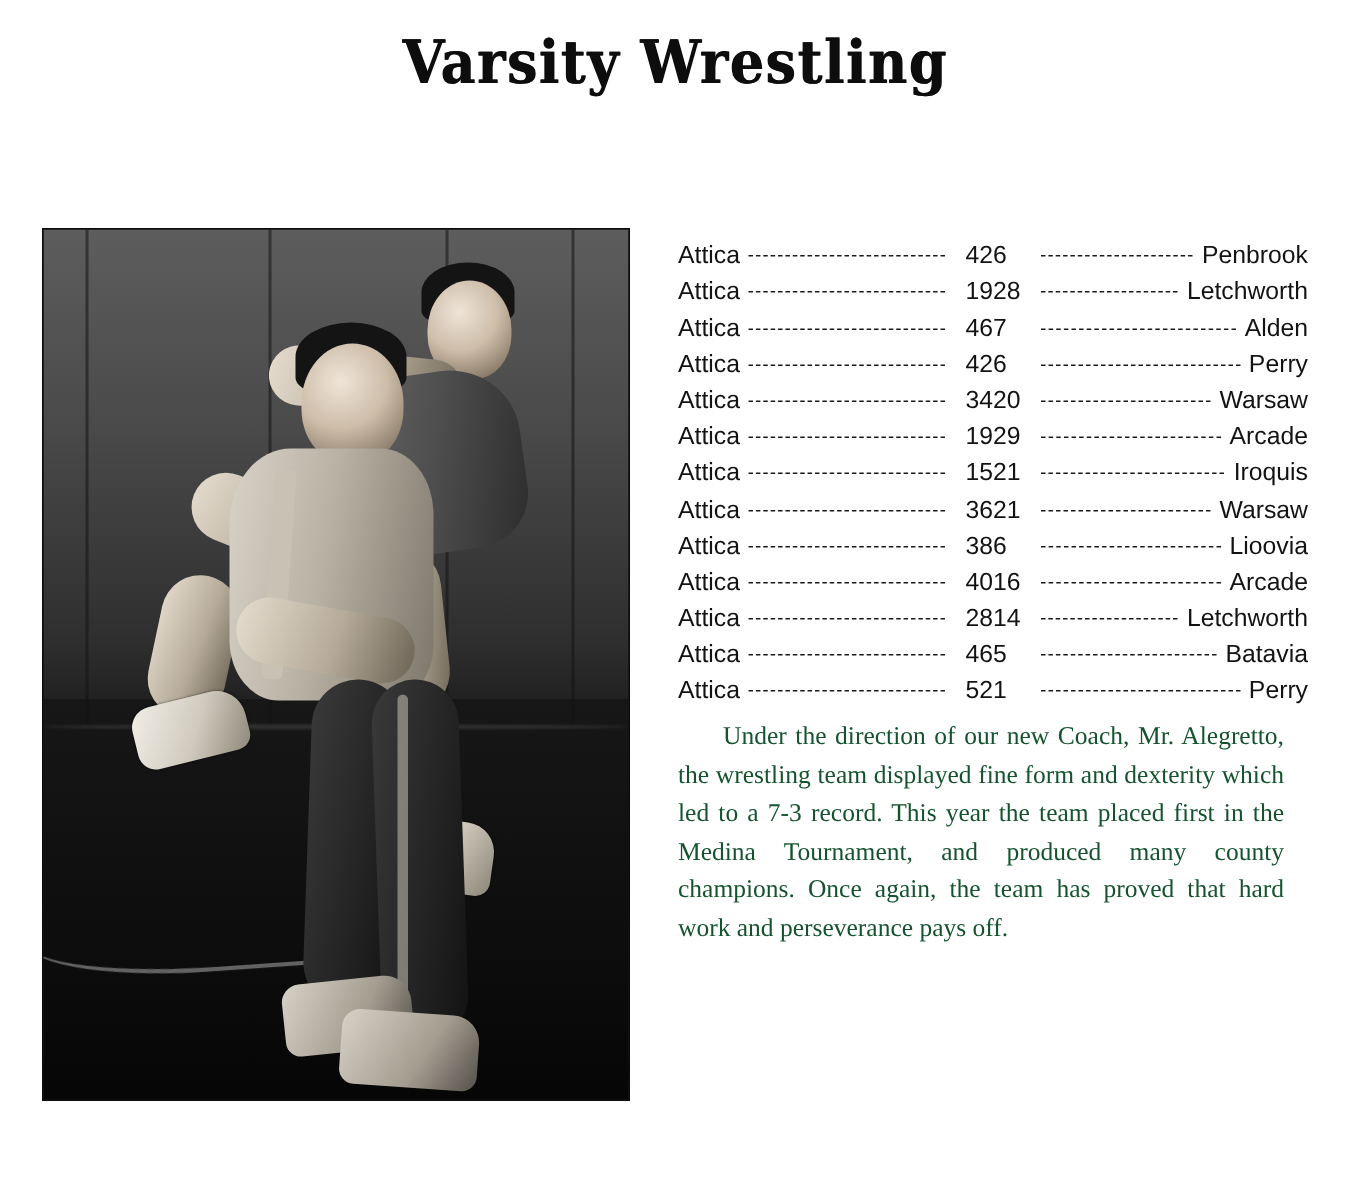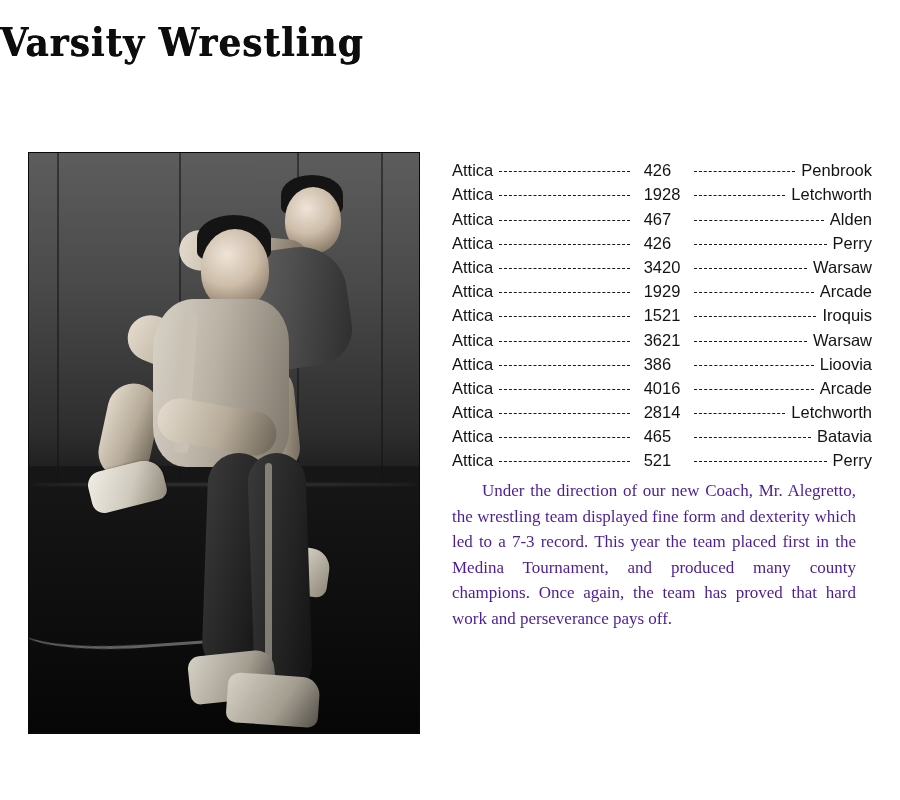--- a/index.html
+++ b/index.html
@@ -14,21 +14,21 @@
     font-family: "Liberation Serif", serif;
     color: #111111;
     overflow: hidden;
   }
 
   #page-title {
     position: absolute;
     top: 18px;
     left: 0;
     width: 900px;
-    text-align: left;
+    text-align: center;
     font-family: "DejaVu Serif", serif;
     font-weight: bold;
     font-size: 40px;
     letter-spacing: 1px;
     color: #0d0d0d;
     
     font-stretch: condensed;
     text-shadow: 0.5px 0 0 #0d0d0d;
   }
 
@@ -184,21 +184,21 @@
   
   #article {
     position: absolute;
     left: 452px;
     top: 478px;
     width: 404px;
     font-family: "Liberation Serif", serif;
     font-size: 17px;
     line-height: 25.5px;
     text-align: justify;
-    color: #4c1d95;
+    color: #14532d;
   }
   #article .indent { display: inline-block; width: 30px; }
 </style>
 </head>
 <body>
 
 <div id="page-title">Varsity Wrestling</div>
 
 <div id="photo-figure">
   <div id="photo">

